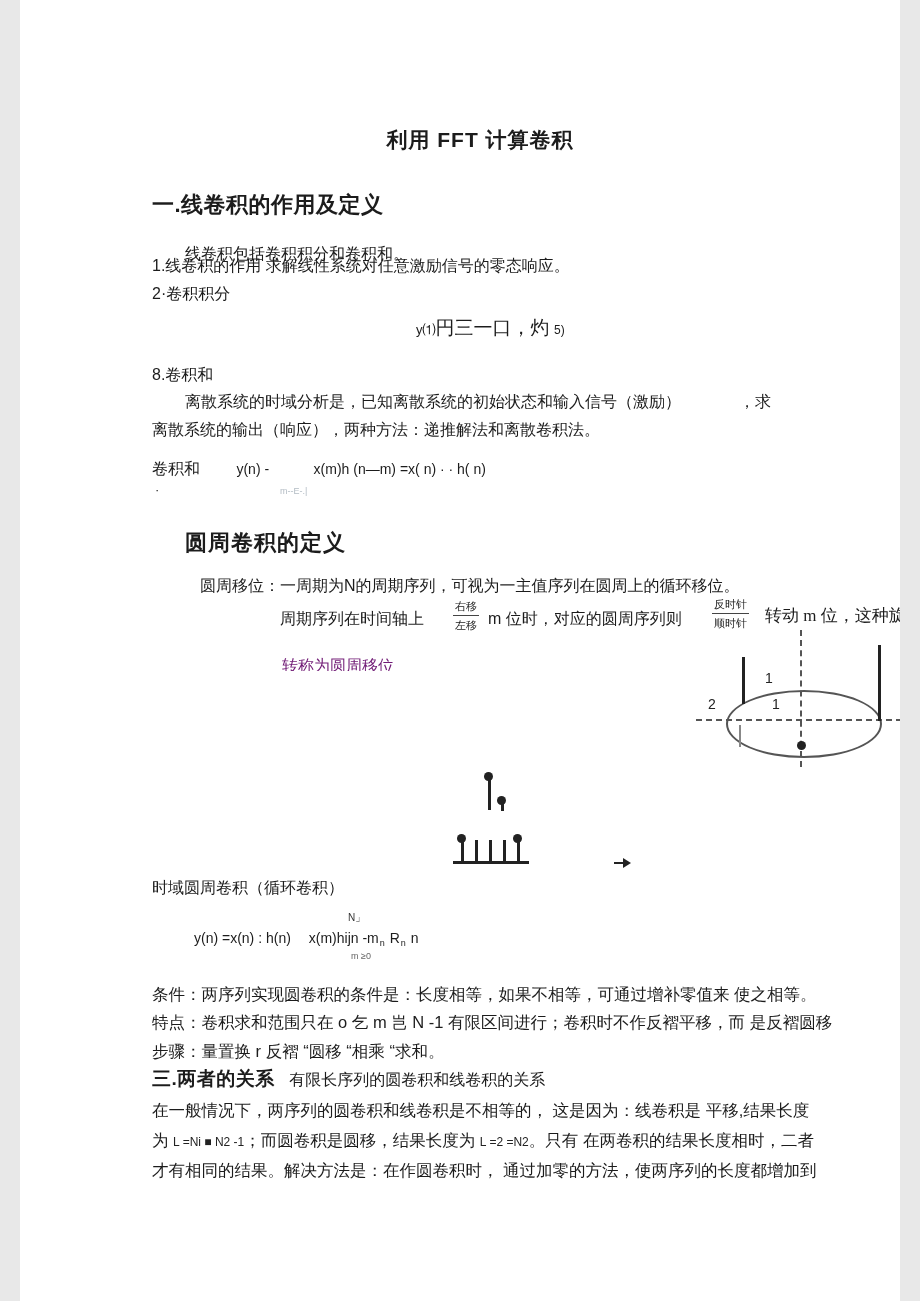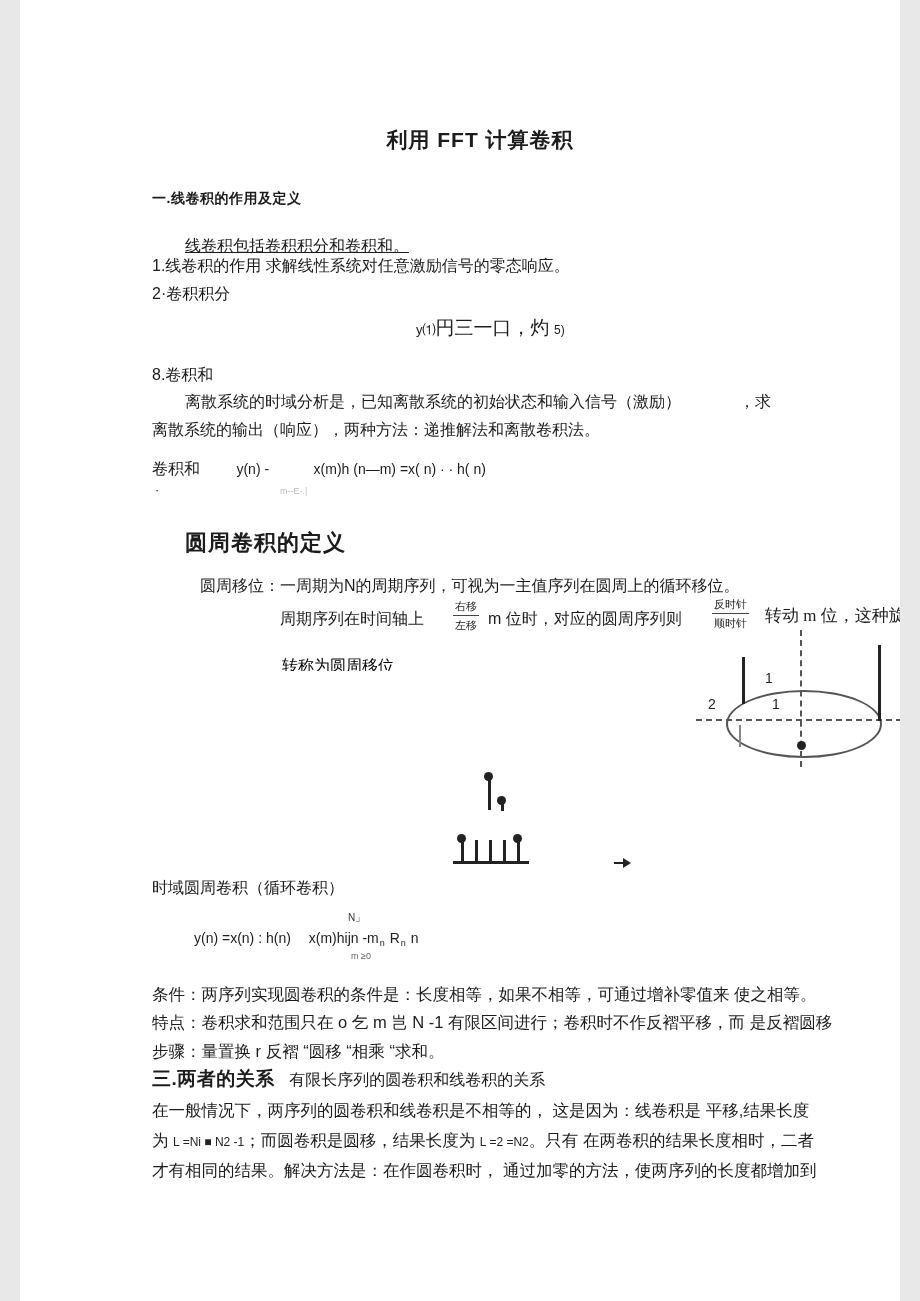--- a/index.html
+++ b/index.html
@@ -3,54 +3,54 @@
 <meta charset="utf-8">
 <style>
   html,body{margin:0;padding:0;background:#e8e8e8;}
   .page{
     position:relative;width:880px;height:1301px;background:#ffffff;
     font-family:"Liberation Sans","DejaVu Sans",sans-serif;color:#1c1c1c;
     overflow:hidden;margin:0 auto;
   }
   .abs{position:absolute;white-space:nowrap;}
   .doc-title{font-size:21px;font-weight:bold;letter-spacing:1px;width:920px;text-align:center;}
-  .h1{font-size:14px;font-weight:bold;letter-spacing:0.5px;}
+  .h1{font-size:22px;font-weight:bold;letter-spacing:0.5px;}
   .h2{font-size:22px;font-weight:bold;letter-spacing:1px;}
   .h3{font-size:19px;font-weight:bold;letter-spacing:0.5px;}
   .body-t{font-size:16px;}
   .latin{font-size:14px;}
   .small-eq{font-size:12px;color:#222;}
   .tiny-sub{font-size:9px;color:#b3bcc4;}
   .gray-sub{font-size:9px;color:#666;}
   .sup-s{font-size:10px;color:#333;}
   .sub-n{font-size:9px;position:relative;top:3px;margin:0 1px;}
   .serif-run{font-family:"Liberation Serif","DejaVu Serif",serif;}
   .frac{display:inline-block;text-align:center;vertical-align:middle;}
   .frac .top{display:block;font-size:11px;border-bottom:1px solid #444;padding:0 2px 1px 2px;}
   .frac .bot{display:block;font-size:11px;padding-top:2px;}
-  .clip-line{height:15px;overflow:hidden;line-height:19px;font-size:16px;color:#000000;}
+  .clip-line{height:15px;overflow:hidden;line-height:19px;font-size:16px;color:#701a75;}
   
   .stem{position:absolute;width:2.5px;background:#222;}
   .dot{position:absolute;width:9px;height:9px;border-radius:50%;background:#222;}
   .hline{position:absolute;height:2.5px;background:#222;}
   .ellipse{position:absolute;width:152px;height:64px;border:2px solid #555;border-radius:50%;}
   .vdash{position:absolute;width:0;border-left:2px dashed #555;}
   .hdash{position:absolute;height:0;border-top:2px dashed #555;}
   .arrow-head{position:absolute;width:0;height:0;border-top:5px solid transparent;border-bottom:5px solid transparent;border-left:8px solid #222;}
   .num-label{position:absolute;font-size:14px;color:#222;}
 </style>
 </head>
 <body>
 
 <div class="page">
 
   <div class="abs doc-title" style="top:126px;left:0;">利用 FFT 计算卷积</div>
 
   <div class="abs h1" style="top:190px;left:132px;">一.线卷积的作用及定义</div>
-  <div class="abs body-t" style="top:236px;left:165px;text-decoration:underline;">线卷积包括卷积积分和卷积和。</div>
+  <div class="abs body-t" style="top:244px;left:165px;">线卷积包括卷积积分和卷积和。</div>
   <div class="abs body-t" style="top:256px;left:132px;">1.线卷积的作用 求解线性系统对任意激励信号的零态响应。</div>
   <div class="abs body-t" style="top:284px;left:132px;">2·卷积积分</div>
 
   <div class="abs" style="top:315px;left:396px;">
     <span class="latin" style="font-size:13px;">y⑴</span><span style="font-size:19px;">円三一口，灼</span>
     <span class="latin" style="font-size:12px;">5)</span>
   </div>
 
   <div class="abs body-t" style="top:365px;left:132px;">8.卷积和</div>
   <div class="abs body-t" style="top:392px;left:165px;">

